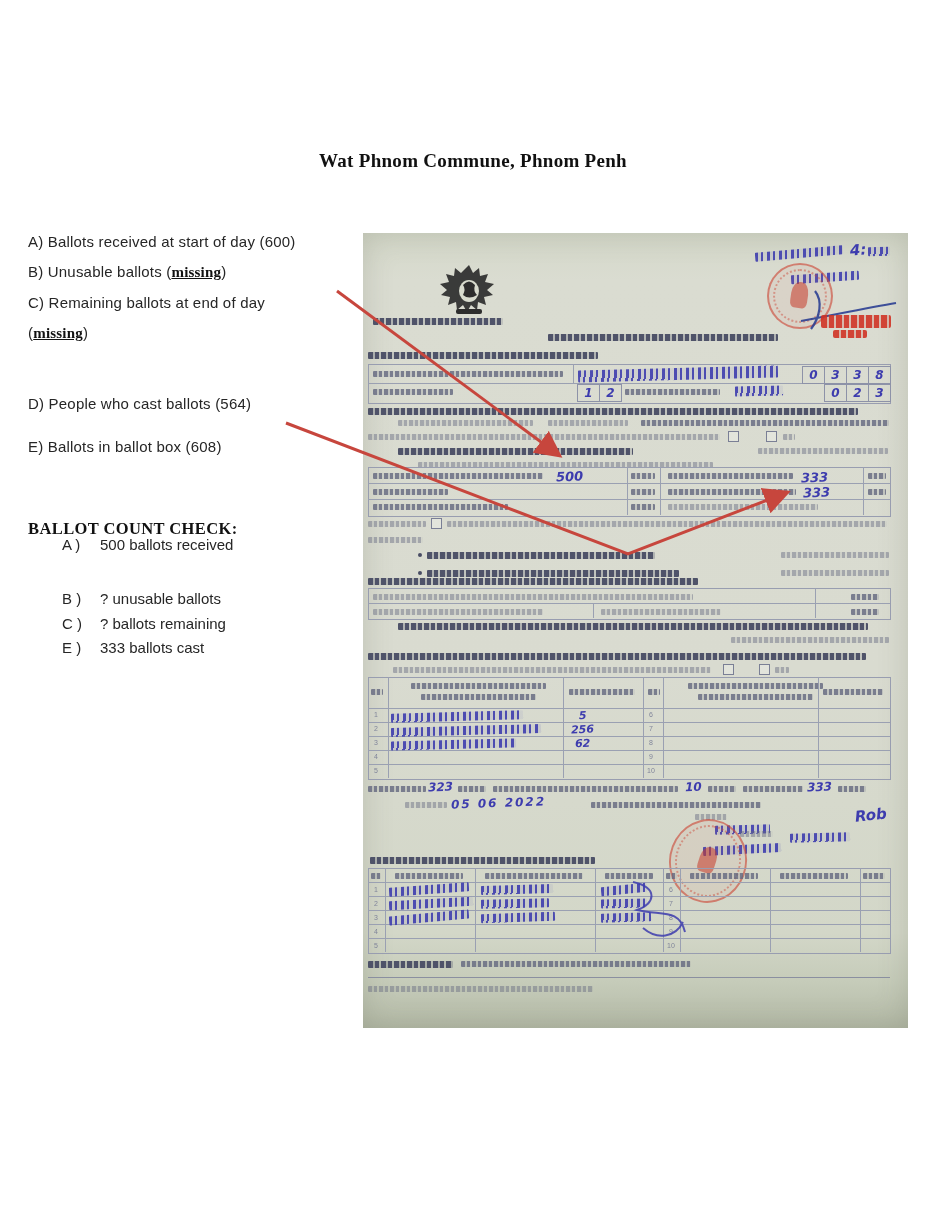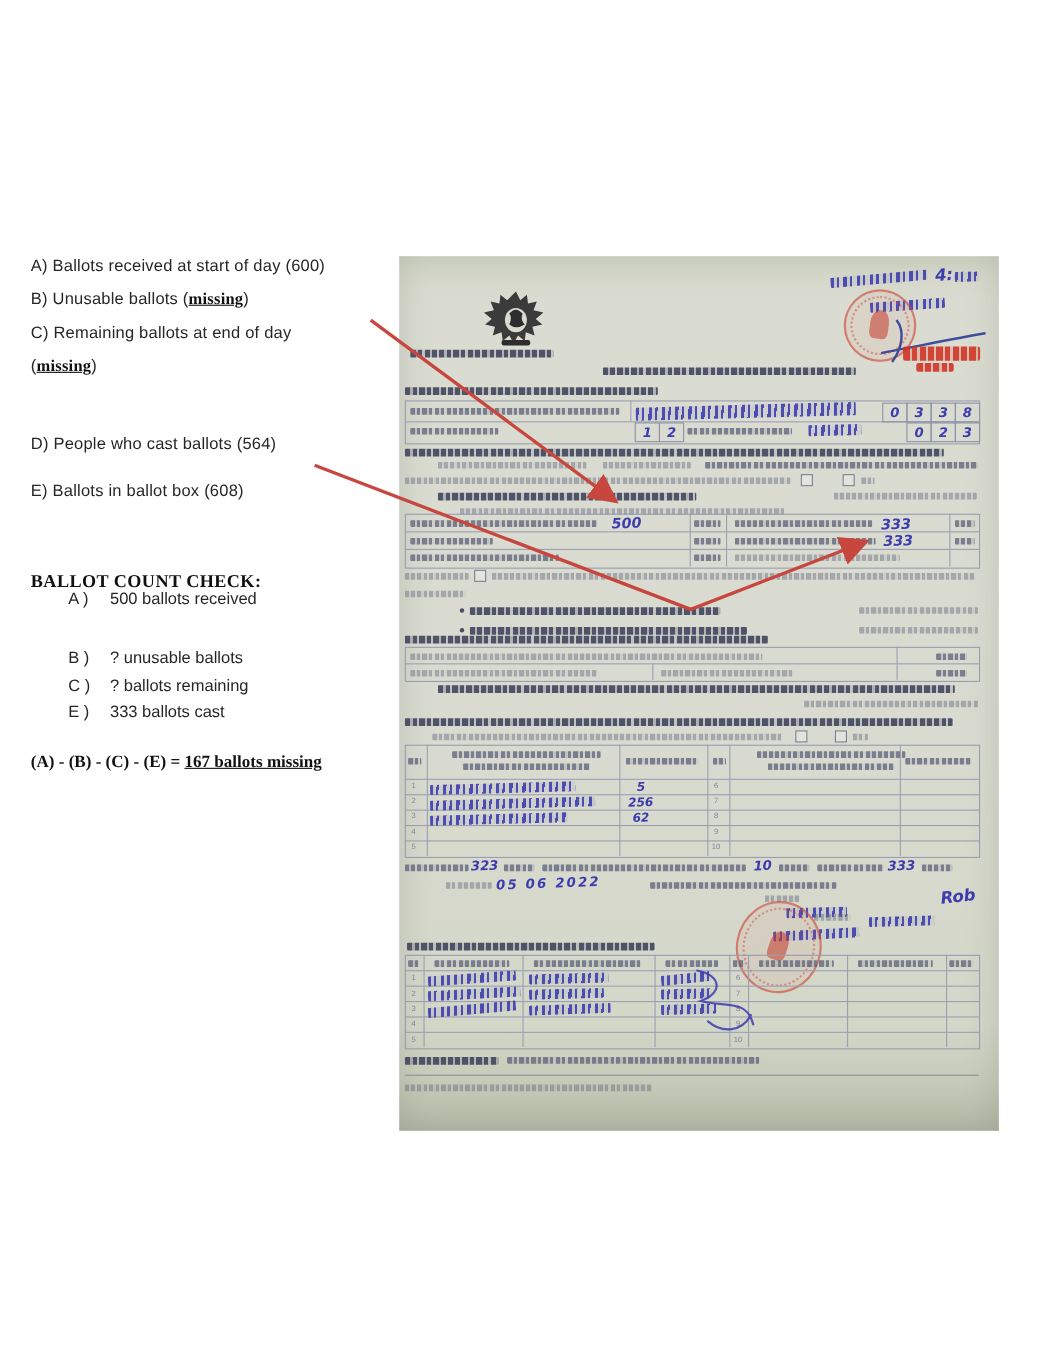--- a/index.html
+++ b/index.html
@@ -38,34 +38,34 @@
   .seal{position:absolute;border:2px solid rgba(204,70,54,.6);border-radius:50%;background:rgba(215,95,78,.07)}
   .seal .ring{position:absolute;inset:4px;border:2px dotted rgba(204,70,54,.45);border-radius:50%}
   .seal .fig{position:absolute;left:50%;top:50%;width:17px;height:26px;margin:-14px 0 0 -9px;background:rgba(198,58,42,.55);border-radius:45% 45% 25% 25%;transform:rotate(8deg)}
   #arrows{position:absolute;left:0;top:0;pointer-events:none}
 </style>
 </head>
 <body>
 
 <div id="page">
 
+  <div class="title-line" style="top:150px">Wat Phnom Commune, Phnom Penh</div>
 
   <div class="ann" style="top:233px">A) Ballots received at start of day (600)</div>
   <div class="ann" style="top:263px"><span>B) Unusable ballots (</span><span class="miss">missing</span><span>)</span></div>
   <div class="ann" style="top:294px">C) Remaining ballots at end of day</div>
   <div class="ann" style="top:324px"><span>(</span><span class="miss">missing</span><span>)</span></div>
   <div class="ann" style="top:395px">D) People who cast ballots (564)</div>
   <div class="ann" style="top:438px">E) Ballots in ballot box (608)</div>
 
   <div class="chk-head" style="top:519px">BALLOT COUNT CHECK:</div>
   <div class="chk-row" style="top:536px"><span class="lt">A )</span><span>500 ballots received</span></div>
   <div class="chk-row" style="top:590px"><span class="lt">B )</span><span>? unusable ballots</span></div>
   <div class="chk-row" style="top:615px"><span class="lt">C )</span><span>? ballots remaining</span></div>
   <div class="chk-row" style="top:639px"><span class="lt">E )</span><span>333 ballots cast</span></div>
-  <div class="eq" style="top:684px"><span>(A) - (B) - (C) - (E) = </span><u>167 ballots missing</u></div>
 
   <div id="photo">
 
     <svg class="abs" style="left:77px;top:30px" width="58" height="54" viewBox="0 0 58 54">
       <path d="M29 2 l4 8 6-5 1 8 8-2-3 8 9 2-7 6 6 5-9 2 2 8-8-3-1 8-6-5-4 7-4-7-6 5-1-8-8 3 2-8-9-2 6-5-7-6 9-2-3-8 8 2 1-8 6 5z" fill="#2d2d2d" opacity=".92"></path>
       <ellipse cx="29" cy="28" rx="10" ry="11" fill="#d8dbce"></ellipse>
       <path d="M23 22 q6-7 12 0 q-2 6 2 10 q-8 5-14 0 q3-6 0-10z" fill="#2d2d2d"></path>
       <rect x="16" y="46" width="26" height="5" rx="2" fill="#2d2d2d"></rect>
     </svg>
 

